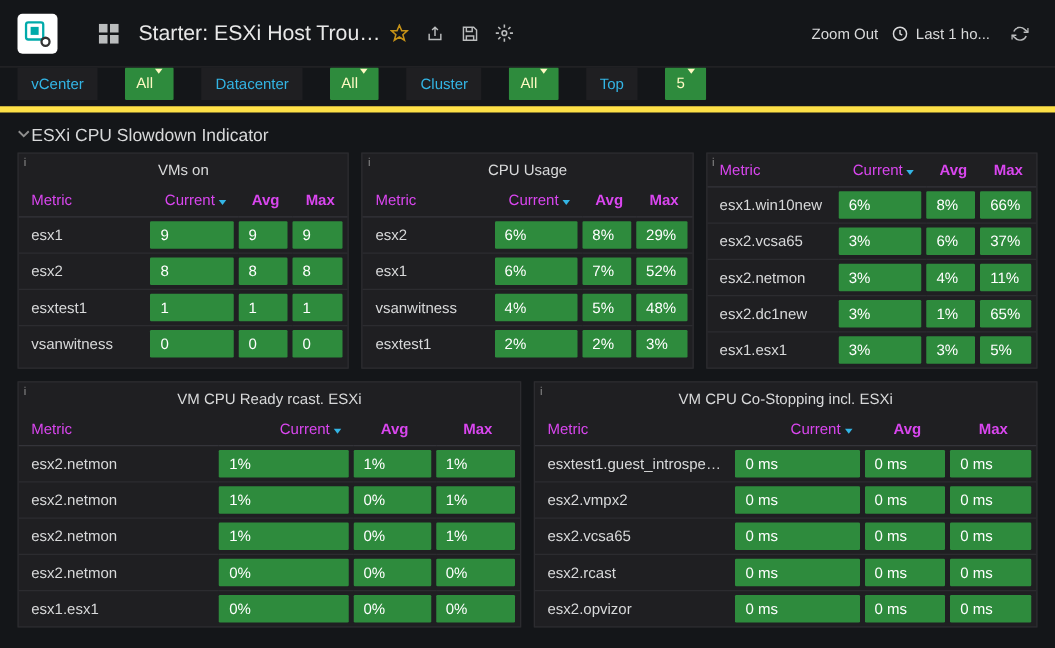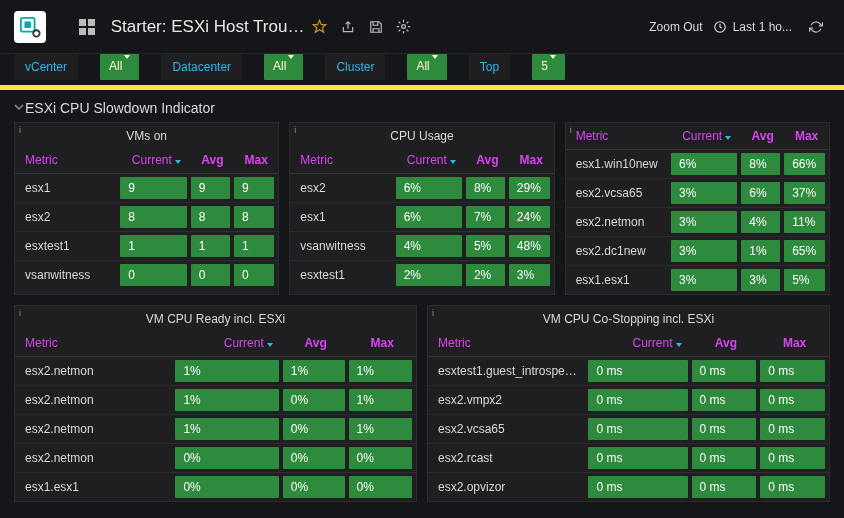--- a/index.html
+++ b/index.html
@@ -216,21 +216,21 @@
             </tr>
             <tr>
               <td class="metric">esx1</td>
       <td class="cell">
                 <span class="val">6%</span>
               </td>
       <td class="cell">
                 <span class="val">7%</span>
               </td>
       <td class="cell">
-                <span class="val">24%</span>
+                <span class="val">52%</span>
               </td>
             </tr>
             <tr>
               <td class="metric">vsanwitness</td>
       <td class="cell">
                 <span class="val">4%</span>
               </td>
       <td class="cell">
                 <span class="val">5%</span>
               </td>
@@ -325,21 +325,21 @@
                 <span class="val">5%</span>
               </td>
             </tr>
           </tbody>
         </table>
       </div>
     </div>
   <div class="row2" id="row2">
       <div class="panel">
         <span class="pinfo">i</span>
-    <div class="ptitle">VM CPU Ready incl. ESXi</div>
+    <div class="ptitle">VM CPU Ready rcast. ESXi</div>
     <table class="tbl">
           <thead>
             <tr>
       <th class="metric">Metric</th>
       <th class="cur">Current<span class="sorticon"></span></th>
       <th class="num">Avg</th>
       <th class="num">Max</th>
     </tr>
           </thead>
           <tbody>

